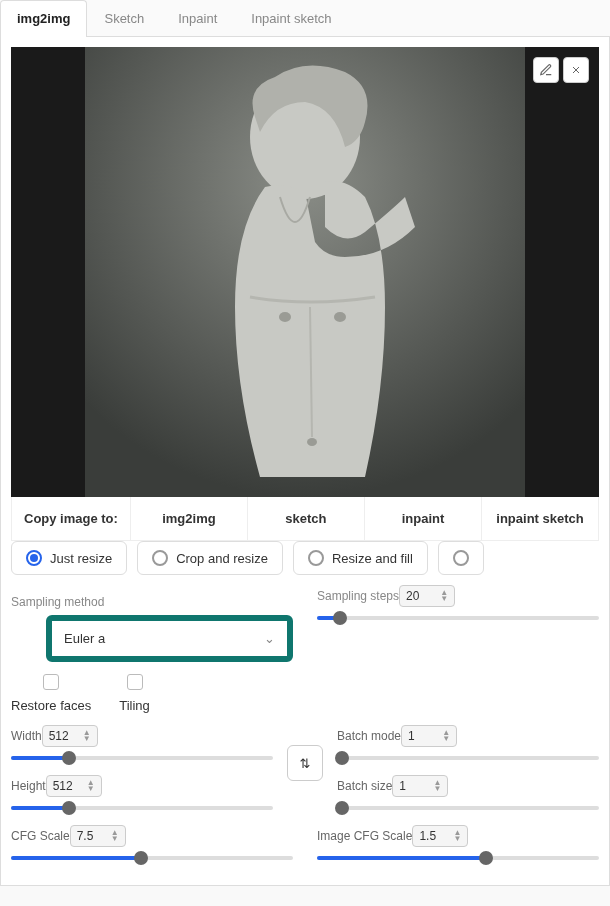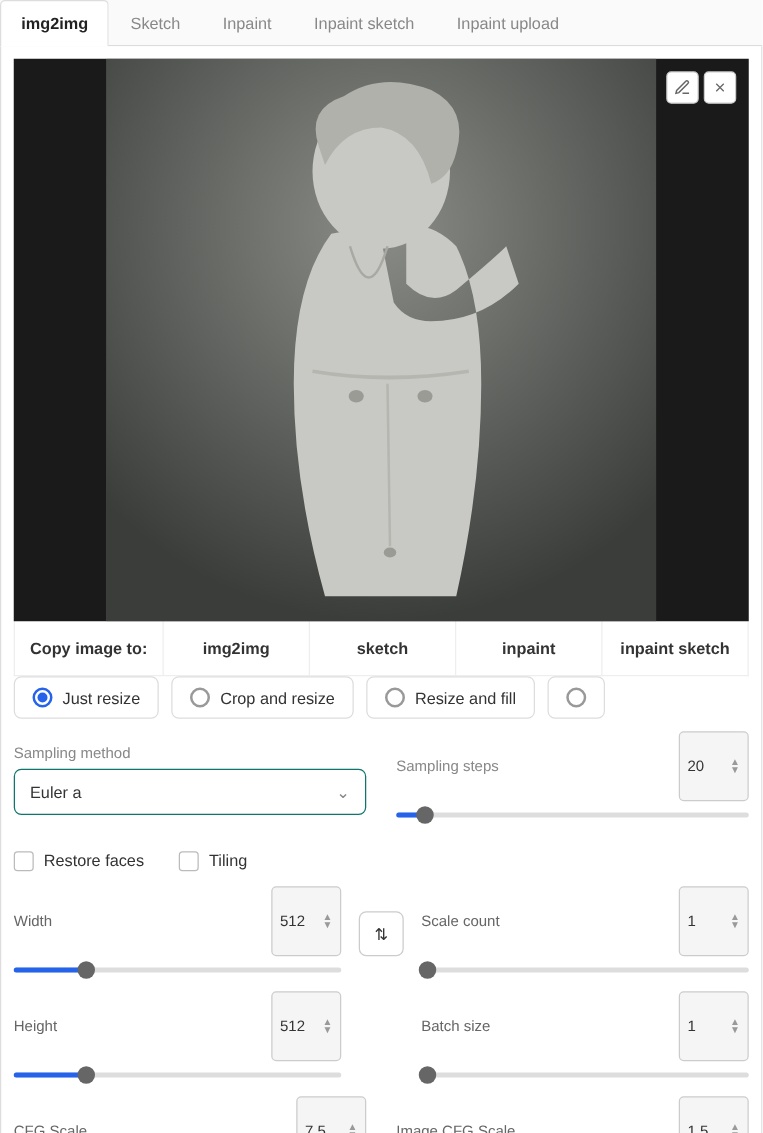--- a/index.html
+++ b/index.html
@@ -16,47 +16,46 @@
 .copy-label { padding: 14px 12px; font-weight: 600; font-size: 13px; }
 .copy-btn { flex: 1; text-align: center; padding: 14px 8px; font-weight: 600; font-size: 13px; cursor: pointer; border-left: 1px solid #eee; }
 .section-label { color: #888; font-size: 12px; margin: 10px 0 6px; }
 .radio-row { display: flex; gap: 10px; flex-wrap: wrap; }
 .radio-opt { display: flex; align-items: center; gap: 8px; padding: 8px 14px; border: 1px solid #ddd; border-radius: 6px; cursor: pointer; background: #fff; }
 .radio { width: 16px; height: 16px; border: 2px solid #999; border-radius: 50%; display: flex; align-items: center; justify-content: center; }
 .radio.checked { border-color: #2563eb; }
 .radio.checked::after { content: ""; width: 8px; height: 8px; background: #2563eb; border-radius: 50%; }
 .two-col { display: flex; gap: 24px; margin-top: 10px; }
 .col { flex: 1; }
-.row-head { display: flex; justify-content: space-between; align-items: center; margin-bottom: 4px; }
+.row-head { display: flex; align-items: center; margin-bottom: 4px; }
 .row-head .lbl { color: #666; font-size: 12px; }
-.numbox { display: flex; align-items: center; border: 1px solid #ccc; border-radius: 4px; background: #f5f5f5; padding: 20px 6px; gap: 6px; min-width: 56px; justify-content: space-between; }
+.numbox { display: flex; align-items: center; border: 1px solid #ccc; border-radius: 4px; background: #f5f5f5; padding: 3px 6px; gap: 6px; min-width: 56px; justify-content: space-between; }
 .numbox .val { font-size: 12px; }
 .spin { display: flex; flex-direction: column; line-height: 6px; color: #999; font-size: 8px; }
 .slider { position: relative; height: 14px; margin: 4px 0 10px; }
 .track { position: absolute; top: 5px; left: 0; right: 0; height: 4px; background: #ddd; border-radius: 2px; }
 .fill { position: absolute; top: 5px; left: 0; height: 4px; background: #2563eb; border-radius: 2px; }
 .thumb { position: absolute; top: 0; width: 14px; height: 14px; background: #666; border-radius: 50%; transform: translateX(-50%); }
 .check-row { display: flex; gap: 28px; margin: 12px 0; }
-.check { display: flex; gap: 8px; cursor: pointer; }
+.check { display: flex; align-items: center; gap: 8px; cursor: pointer; flex-direction: column; }
 .checkbox { width: 16px; height: 16px; border: 1px solid #bbb; border-radius: 3px; background: #fff; }
 .mid-grid { display: flex; gap: 14px; align-items: flex-start; }
 .mid-left, .mid-right { flex: 1; }
 .swap-btn { width: 36px; height: 36px; border: 1px solid #ccc; border-radius: 6px; display: flex; align-items: center; justify-content: center; cursor: pointer; margin-top: 20px; background: #fff; }
 .param { margin-bottom: 8px; }
-.select { border: 1px solid #0f766e; border-radius: 6px; padding: 10px 12px; display: flex; justify-content: space-between; align-items: center; background: #fff; cursor: pointer; }
+.select { border: 6px solid #0f766e; border-radius: 6px; padding: 10px 12px; display: flex; justify-content: space-between; align-items: center; background: #fff; cursor: pointer; margin-left: 35px; }
 </style>
 </head>
 <body>
 
 <div class="tabs">
   <div class="tab active">img2img</div>
   <div class="tab">Sketch</div>
   <div class="tab">Inpaint</div>
   <div class="tab">Inpaint sketch</div>
-  <div class="tab">Inpaint upload</div>
 </div>
 
 <div class="panel">
 
   <div class="image-area">
     <svg width="440" height="450" viewBox="0 0 440 450">
       <rect width="440" height="450" fill="#5a5e5a"></rect>
       <rect x="0" y="0" width="440" height="450" fill="url(#g)"></rect>
       <defs>
           <radialGradient id="g" cx="50%" cy="30%" r="70%">
@@ -178,21 +177,21 @@
             <div class="track"></div>
             <div class="fill" style="width:22%"></div>
             <div class="thumb" style="left:22%"></div>
           </div>
       </div>
     </div>
     <div class="swap-btn">⇅</div>
     <div class="mid-right">
       <div class="param">
         <div class="row-head">
-            <span class="lbl">Scale count</span>
+            <span class="lbl">Batch mode</span>
             <div class="numbox">
               <span class="val">1</span>
               <div class="spin">▲<br>▼</div>
             </div>
           </div>
         <div class="slider">
             <div class="track"></div>
             <div class="fill" style="width:2%"></div>
             <div class="thumb" style="left:2%"></div>
           </div>

